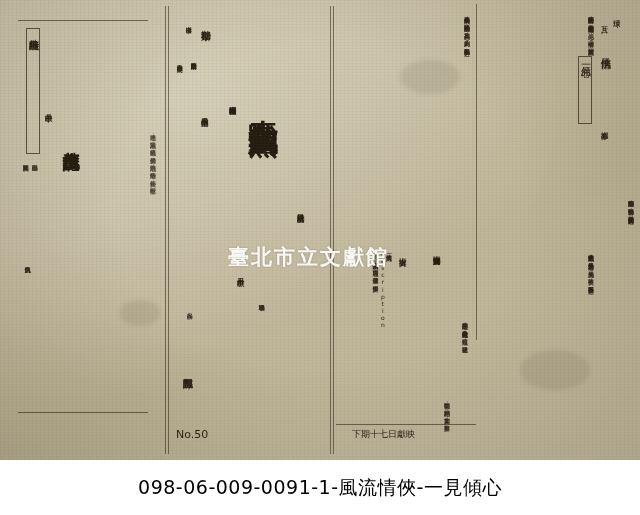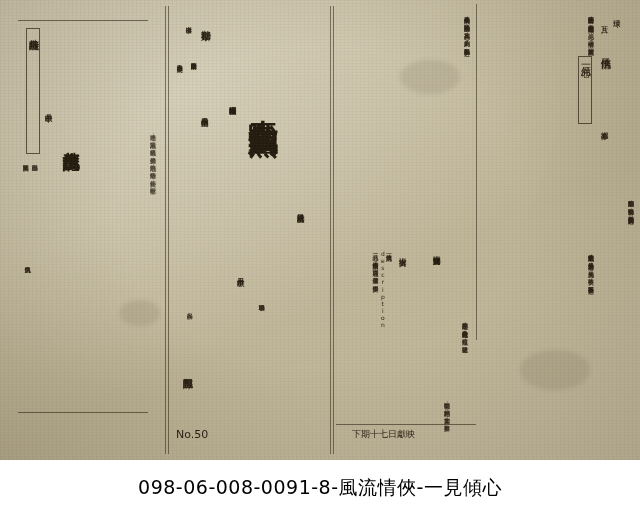--- a/index.html
+++ b/index.html
@@ -190,17 +190,18 @@
     <div class="vtext tiny" style="left:482px; top:250px; height:150px; width:112px;">最後有情人終成眷屬‧全片外景攝於名勝之地‧風光旖旎‧美不勝收‧為近年來不可多得之佳片</div>
     <div class="vtext tiny" style="left:598px; top:196px; height:210px; width:36px;">歌舞場面熱烈‧音樂悅耳動聽‧允稱近年來最佳之歌舞愛情鉅片</div>
 
     <div class="inkblot" style="left:120px; top:300px; width:40px; height:26px;"></div>
     <div class="inkblot" style="left:400px; top:60px; width:60px; height:34px;"></div>
     <div class="inkblot" style="left:520px; top:350px; width:70px; height:40px;"></div>
 
     <div id="grain"></div>
     <div id="vignette"></div>
 
+    <div id="watermark">臺北市立文獻館</div>
   </div>
 
-  <div id="caption">098-06-008-0091-8-風流情俠-一見傾心</div>
+  <div id="caption">098-06-009-0091-1-風流情俠-一見傾心</div>
 
 </div>
 
 </body></html>

